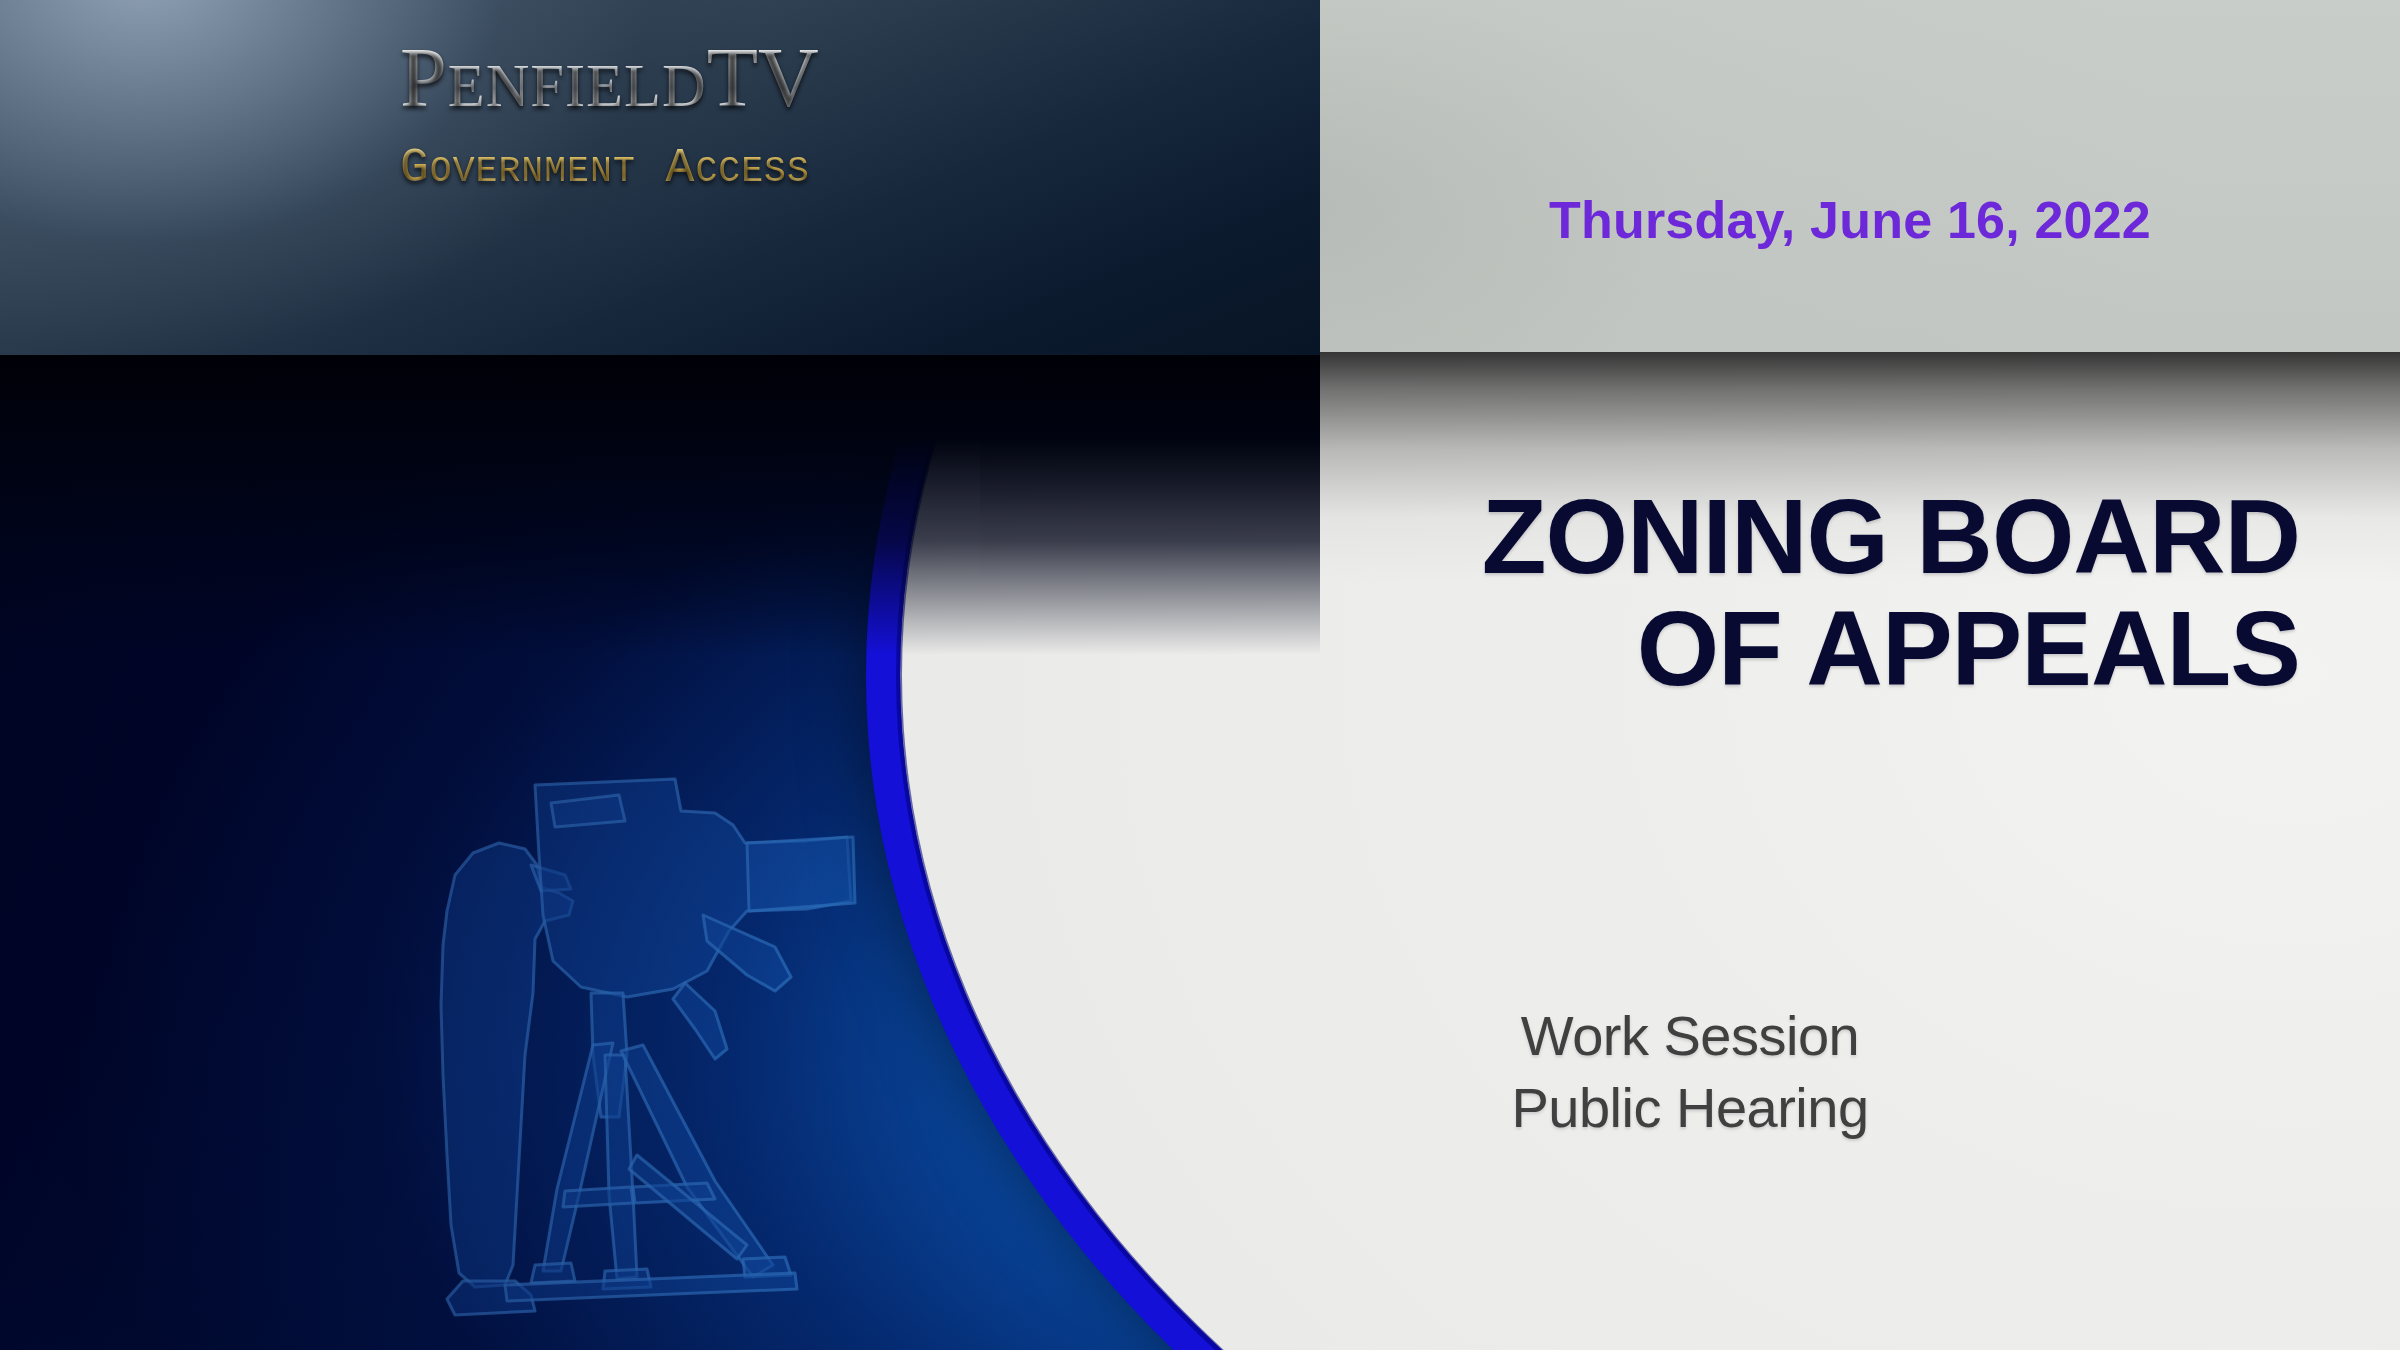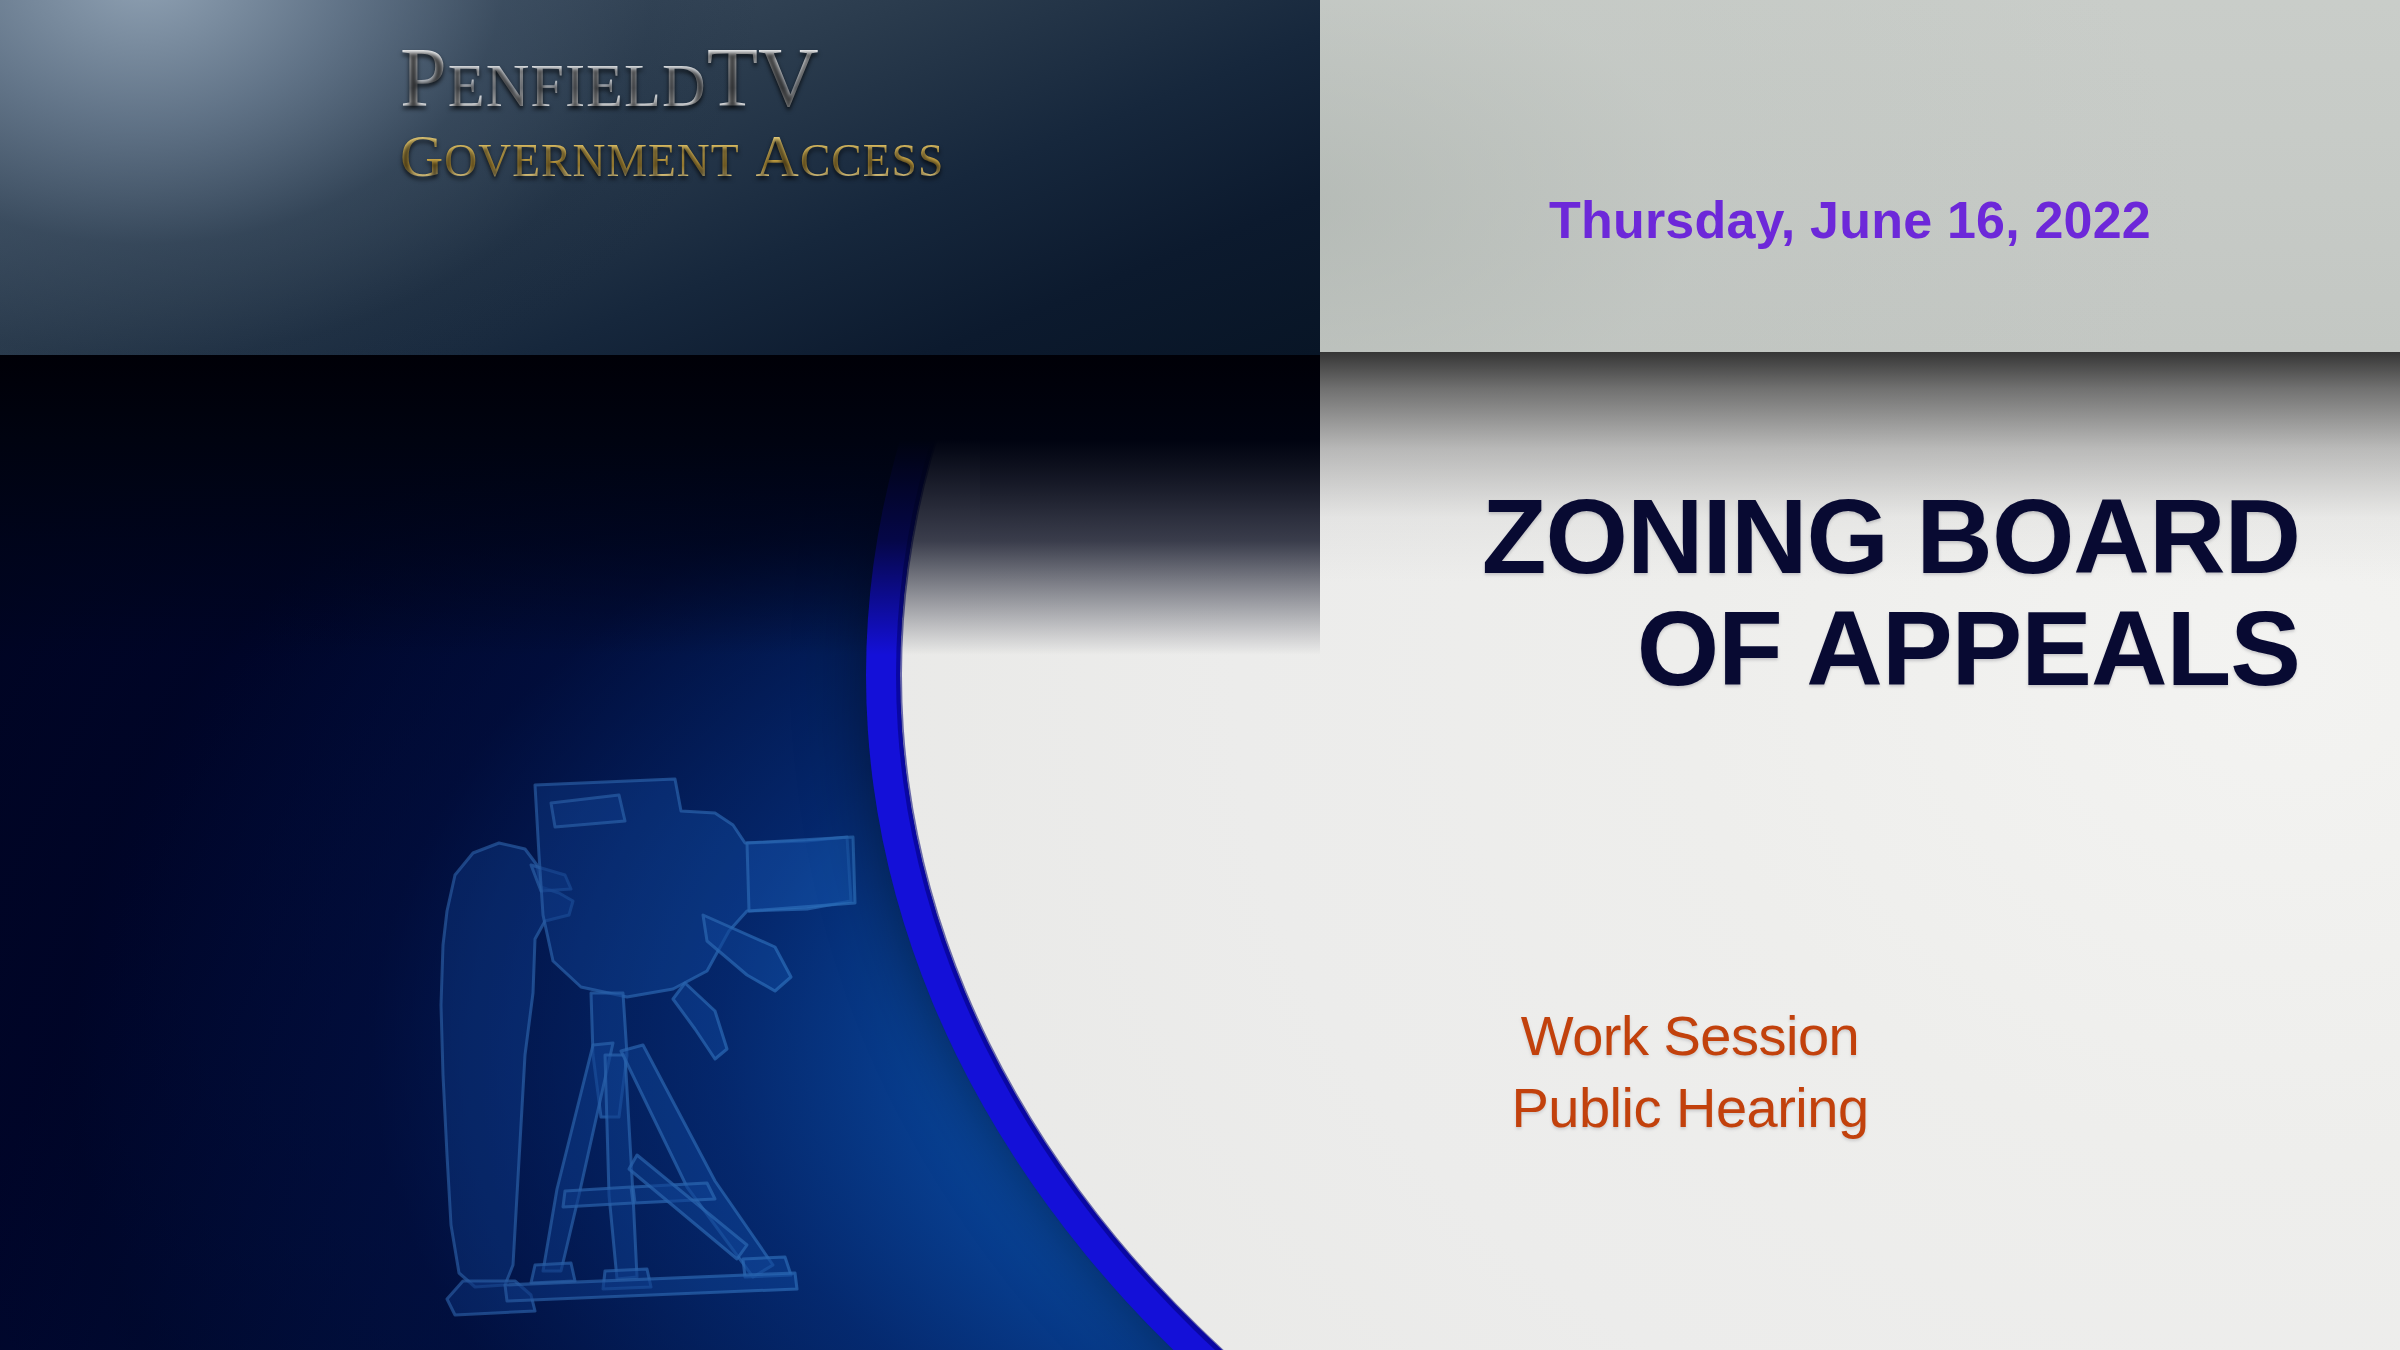--- a/index.html
+++ b/index.html
@@ -162,23 +162,23 @@
     -webkit-background-clip:text;
     background-clip:text;
     -webkit-text-fill-color:transparent;
     text-shadow:0 3px 4px rgba(0,0,0,0.75);
     white-space:nowrap;
   }
   .logo-main .sc { font-size:0.72em; }
   .logo-main .tv { font-size:1em; letter-spacing:0px; }
 
   .logo-sub {
-    margin-top:6px;
-    font-family:Liberation Serif, serif;
-    font-size:60px;
+    margin-top:24px;
+    font-family:Liberation Mono, monospace;
+    font-size:48px;
     line-height:1.0;
     letter-spacing:1px;
     white-space:nowrap;
     background:linear-gradient(to bottom, #f5e39c 0%, #e6c768 30%, #c9a23e 66%, #f0dc9a 88%, #b98f2c 100%);
     -webkit-background-clip:text;
     background-clip:text;
     -webkit-text-fill-color:transparent;
     text-shadow:0 3px 4px rgba(0,0,0,0.70);
   }
   .logo-sub .sc { font-size:0.76em; }
@@ -239,21 +239,21 @@
     width:1220px;
     text-align:center;
     z-index:30;
   }
   .sub-line {
     font-family:"Liberation Sans", sans-serif;
     font-weight:normal;
     font-size:56px;
     line-height:1.28;
     letter-spacing:-0.5px;
-    color:#c2410c;
+    color:#404040;
     white-space:nowrap;
     text-shadow:0 2px 3px rgba(130,130,140,0.30);
   }
 </style>
 </head>
 <body>
 
 <div id="stage">
 
   <div class="left-base"></div>

